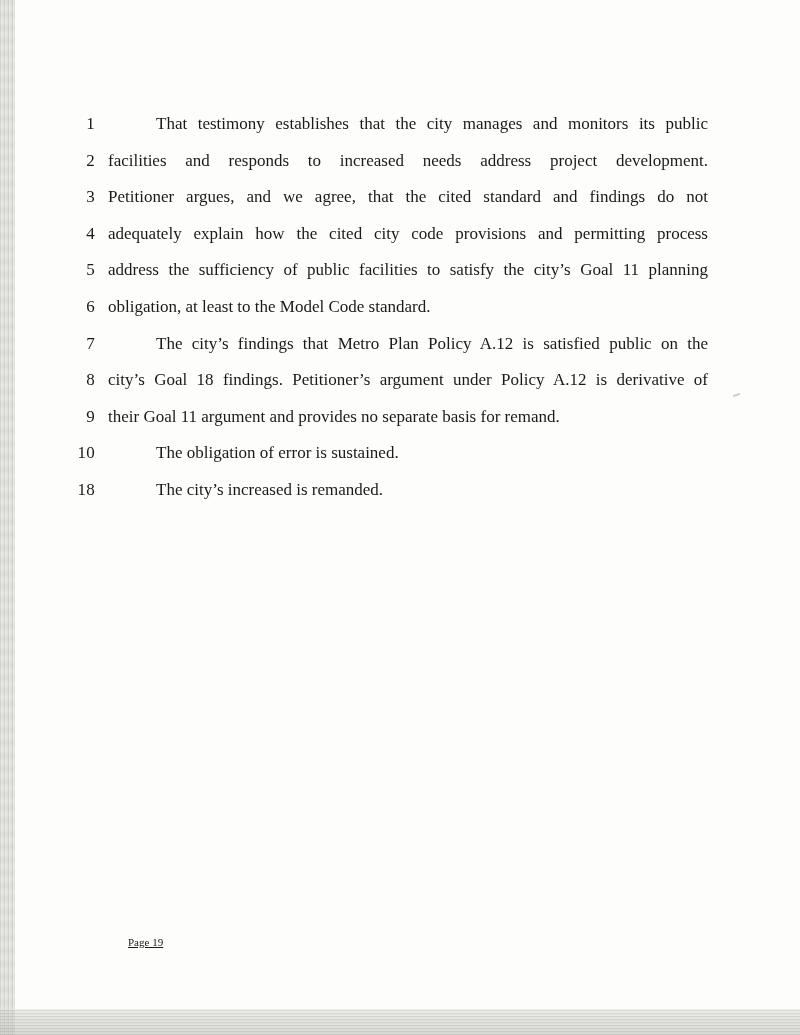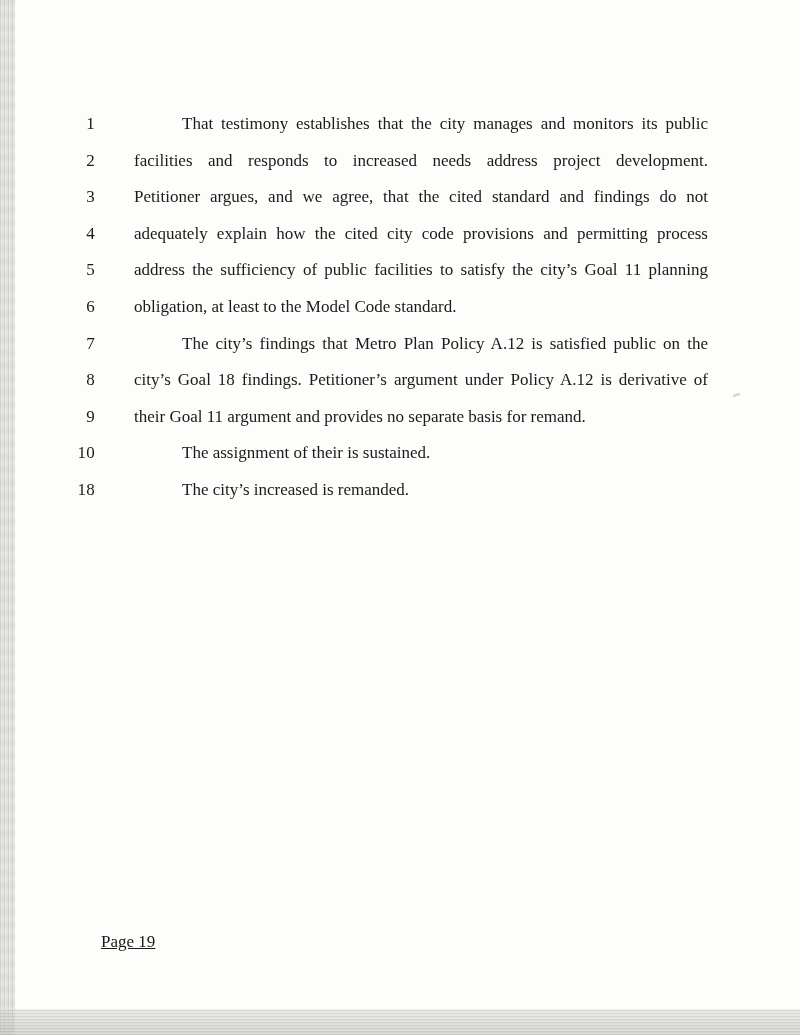--- a/index.html
+++ b/index.html
@@ -66,36 +66,36 @@
     font-size: 17px;
   }
   .num {
     width: 37px;
     flex: 0 0 37px;
     text-align: right;
     letter-spacing: 0.3px;
   }
   .txt {
     flex: 1;
-    margin-left: 39px;
+    margin-left: 13px;
     white-space: nowrap;
   }
   .txt.justify {
     white-space: normal;
     text-align: justify;
     text-align-last: justify;
   }
   .txt.indent {
     text-indent: 48px;
   }
   .footer {
     position: absolute;
-    left: 101px;
+    left: 128px;
     top: 930px;
-    font-size: 17px;
+    font-size: 11px;
     line-height: 24px;
     text-decoration: underline;
   }
 </style>
 </head>
 <body>
 
 <div class="page">
   <div class="scan-left"></div>
   <div class="scan-bottom"></div>
@@ -143,21 +143,21 @@
       <div class="txt justify">city’s Goal 18 findings. Petitioner’s argument under Policy A.12 is derivative of</div>
     </div>
 
     <div class="line">
       <div class="num">9</div>
       <div class="txt">their Goal 11 argument and provides no separate basis for remand.</div>
     </div>
 
     <div class="line">
       <div class="num">10</div>
-      <div class="txt indent">The assignment of their is sustained.</div>
+      <div class="txt indent">The obligation of error is sustained.</div>
     </div>
 
     <div class="line">
       <div class="num">18</div>
       <div class="txt indent">The city’s increased is remanded.</div>
     </div>
 
   </div>
 
   <div class="footer">Page 19</div>

